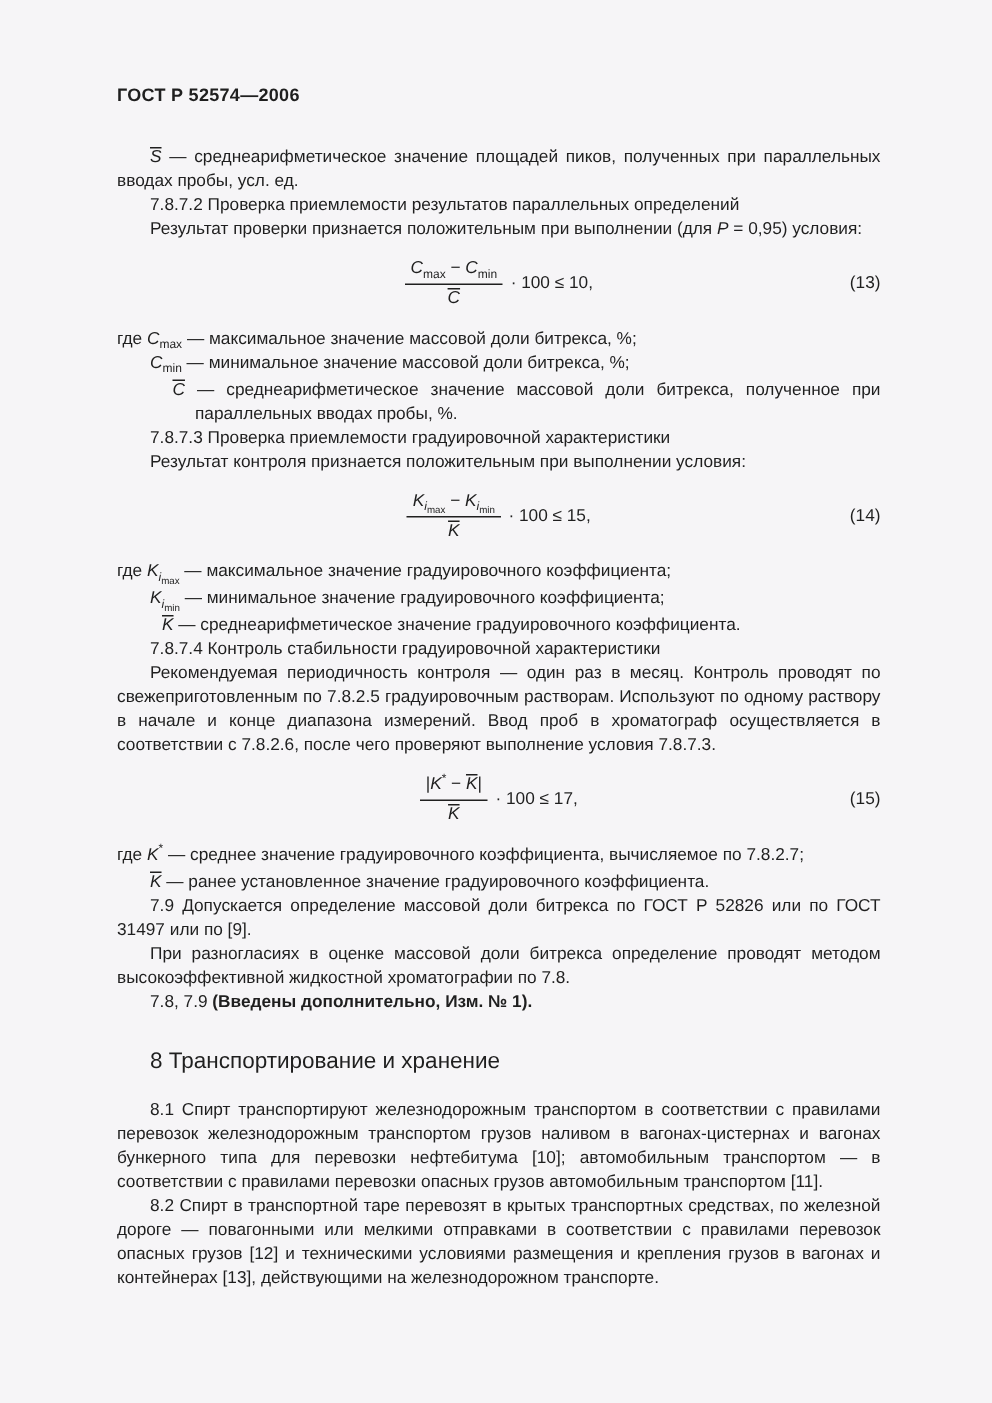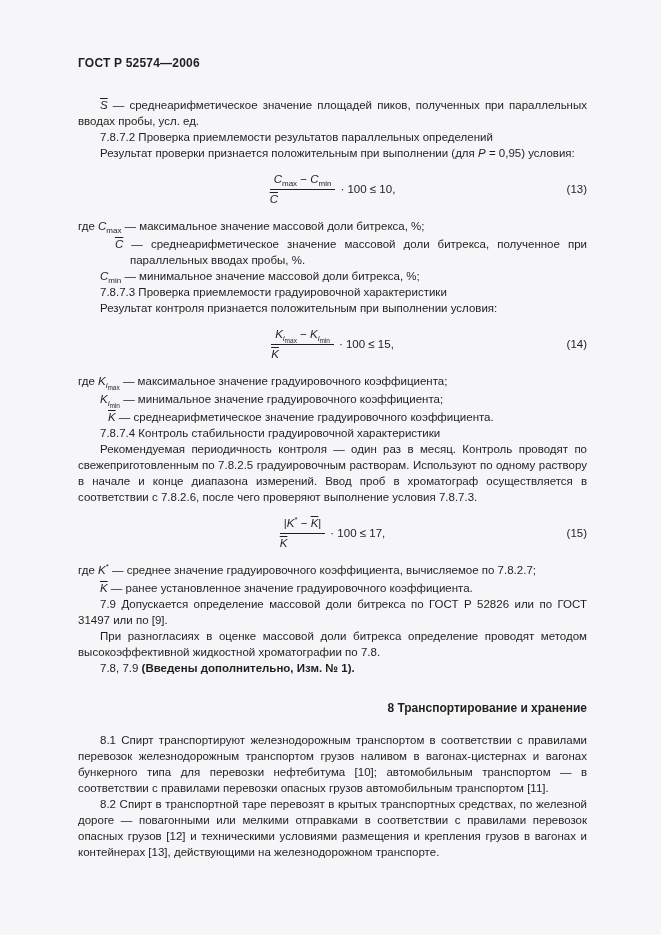--- a/index.html
+++ b/index.html
@@ -18,33 +18,33 @@
   p { margin: 0; text-align: justify; }
   .ind { text-indent: 22px; }
   .var { font-style: italic; }
   .ovl { text-decoration: overline; }
   sub { font-size: 8px; line-height: 0; }
   sup { font-size: 8px; line-height: 0; }
   .ss { font-size: 6.5px; position: relative; top: 2px; }
   .b { font-weight: bold; }
 
   .formula { position: relative; margin: 9px 0 10px; display: flex; justify-content: center; align-items: center; min-height: 38px; }
-  .frac { display: inline-block; vertical-align: middle; }
+  .frac { display: inline-block; text-align: center; vertical-align: middle; }
   .frac .num { display: block; border-bottom: 1px solid #1f1f1f; padding: 0 4px 2px; }
   .frac .den { display: block; padding-top: 1px; }
   .cond { margin-left: 5px; }
   .eq-no { position: absolute; right: 0; top: 50%; transform: translateY(-50%); }
 
   .defrow { text-align: left; }
   .dr-b { margin-left: 22px; }
   .dr-c { padding-left: 52px; text-indent: -15px; text-align: justify; }
   .dr-k { margin-left: 30px; }
   .defrow.sp { margin-top: 2px; }
 
-  .sec-heading { font-weight: bold; font-size: 12px; margin: 24px 0 16px 22px; text-align: right; }
+  .sec-heading { font-weight: normal; font-size: 15px; margin: 24px 0 16px 22px; }
 </style>
 </head>
 <body>
 
 <div class="page">
 
   <div class="doc-header">ГОСТ Р 52574—2006</div>
 
   <p class="ind"><span class="var ovl">S</span><span> — среднеарифметическое значение площадей пиков, полученных при параллельных вводах пробы, усл. ед.</span></p>
 
@@ -55,22 +55,22 @@
   <div class="formula">
     <span class="frac">
       <span class="num"><span class="var">C</span><sub>max</sub><span> − </span><span class="var">C</span><sub>min</sub></span>
       <span class="den"><span class="var ovl">C</span></span>
     </span>
     <span class="cond">· 100 ≤ 10,</span>
     <span class="eq-no">(13)</span>
   </div>
 
   <div class="defrow"><span>где </span><span class="var">C</span><sub>max</sub><span> — максимальное значение массовой доли битрекса, %;</span></div>
+  <div class="defrow dr-b"><span class="var">C</span><sub>min</sub><span> — минимальное значение массовой доли битрекса, %;</span></div>
   <div class="defrow dr-c sp"><span class="var ovl">C</span><span> — среднеарифметическое значение массовой доли битрекса, полученное при параллельных вводах пробы, %.</span></div>
-  <div class="defrow dr-b"><span class="var">C</span><sub>min</sub><span> — минимальное значение массовой доли битрекса, %;</span></div>
 
   <p class="ind">7.8.7.3  Проверка приемлемости градуировочной характеристики</p>
   <p class="ind">Результат контроля признается положительным при выполнении условия:</p>
 
   <div class="formula">
     <span class="frac">
       <span class="num"><span class="var">K</span><sub><span class="var">i</span><span class="ss">max</span></sub><span> − </span><span class="var">K</span><sub><span class="var">i</span><span class="ss">min</span></sub></span>
       <span class="den"><span class="var ovl">K</span></span>
     </span>
     <span class="cond">· 100 ≤ 15,</span>

